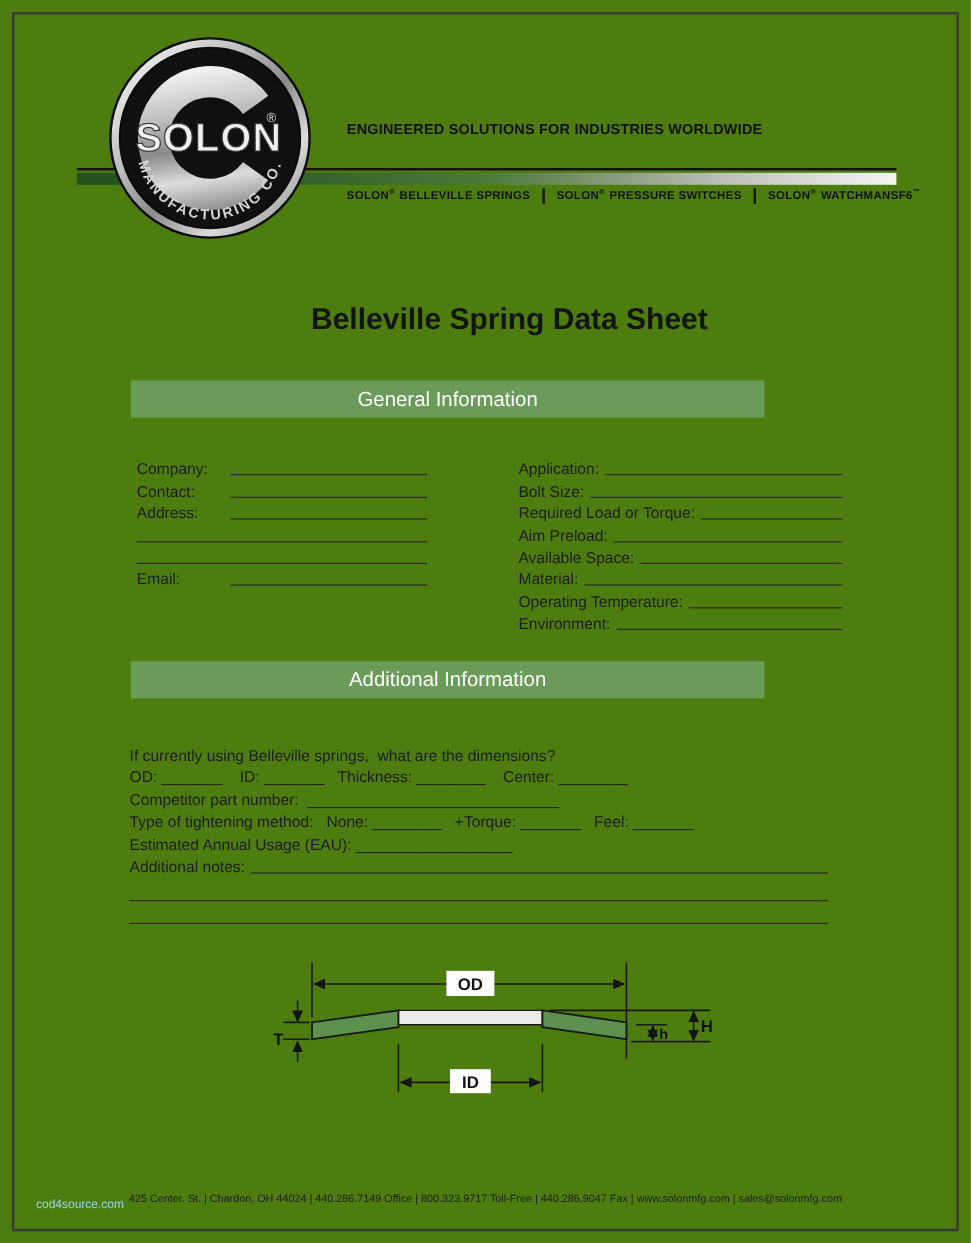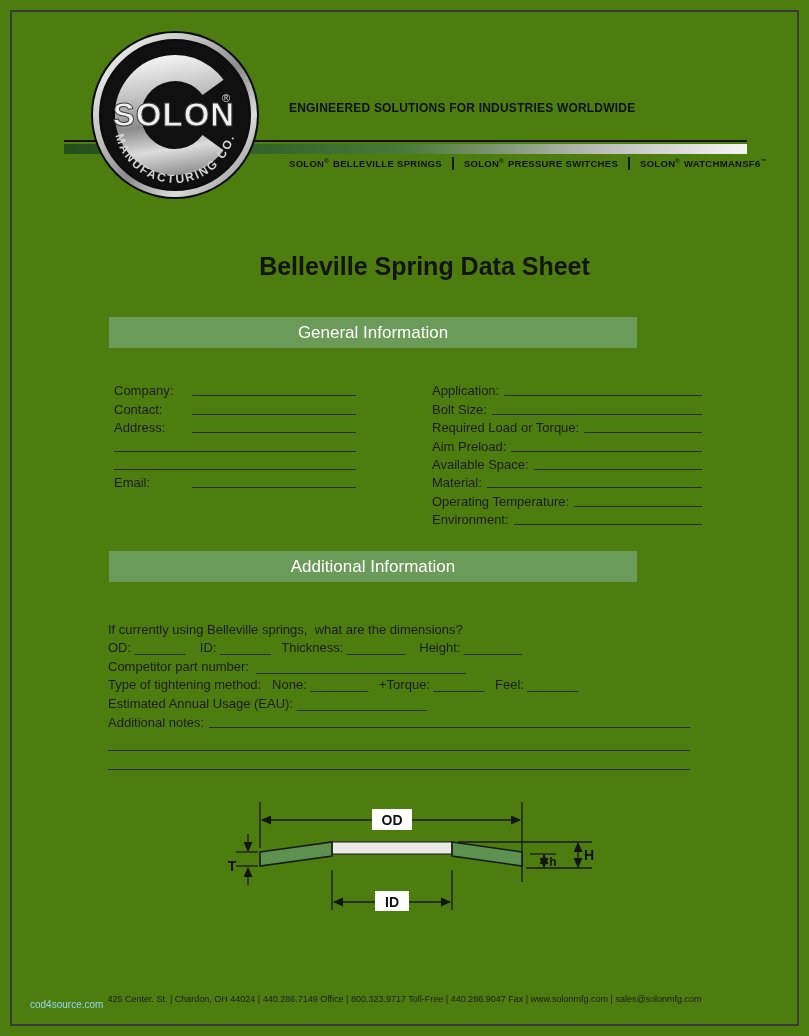--- a/index.html
+++ b/index.html
@@ -164,21 +164,21 @@
           <span class="lab">Environment:</span>
           <span class="fline"></span>
         </div>
     </div>
   </div>
 
   <div class="section-bar sec2" style="background:#6b9b58;">Additional Information</div>
 
   <div class="addl">
     <div class="aline">If currently using Belleville springs,  what are the dimensions?</div>
-    <div class="aline">OD: _______    ID: _______   Thickness: ________    Height: ________</div>
+    <div class="aline">OD: _______    ID: _______   Thickness: ________    Center: ________</div>
     <div class="aline">Competitor part number:  _____________________________</div>
     <div class="aline">Type of tightening method:   None: ________   +Torque: _______   Feel: _______</div>
     <div class="aline">Estimated Annual Usage (EAU): __________________</div>
     <div class="notes-row">
         <span class="lab">Additional notes:</span>
         <span class="fline"></span>
       </div>
     <div class="rule"></div>
     <div class="rule"></div>
   </div>

